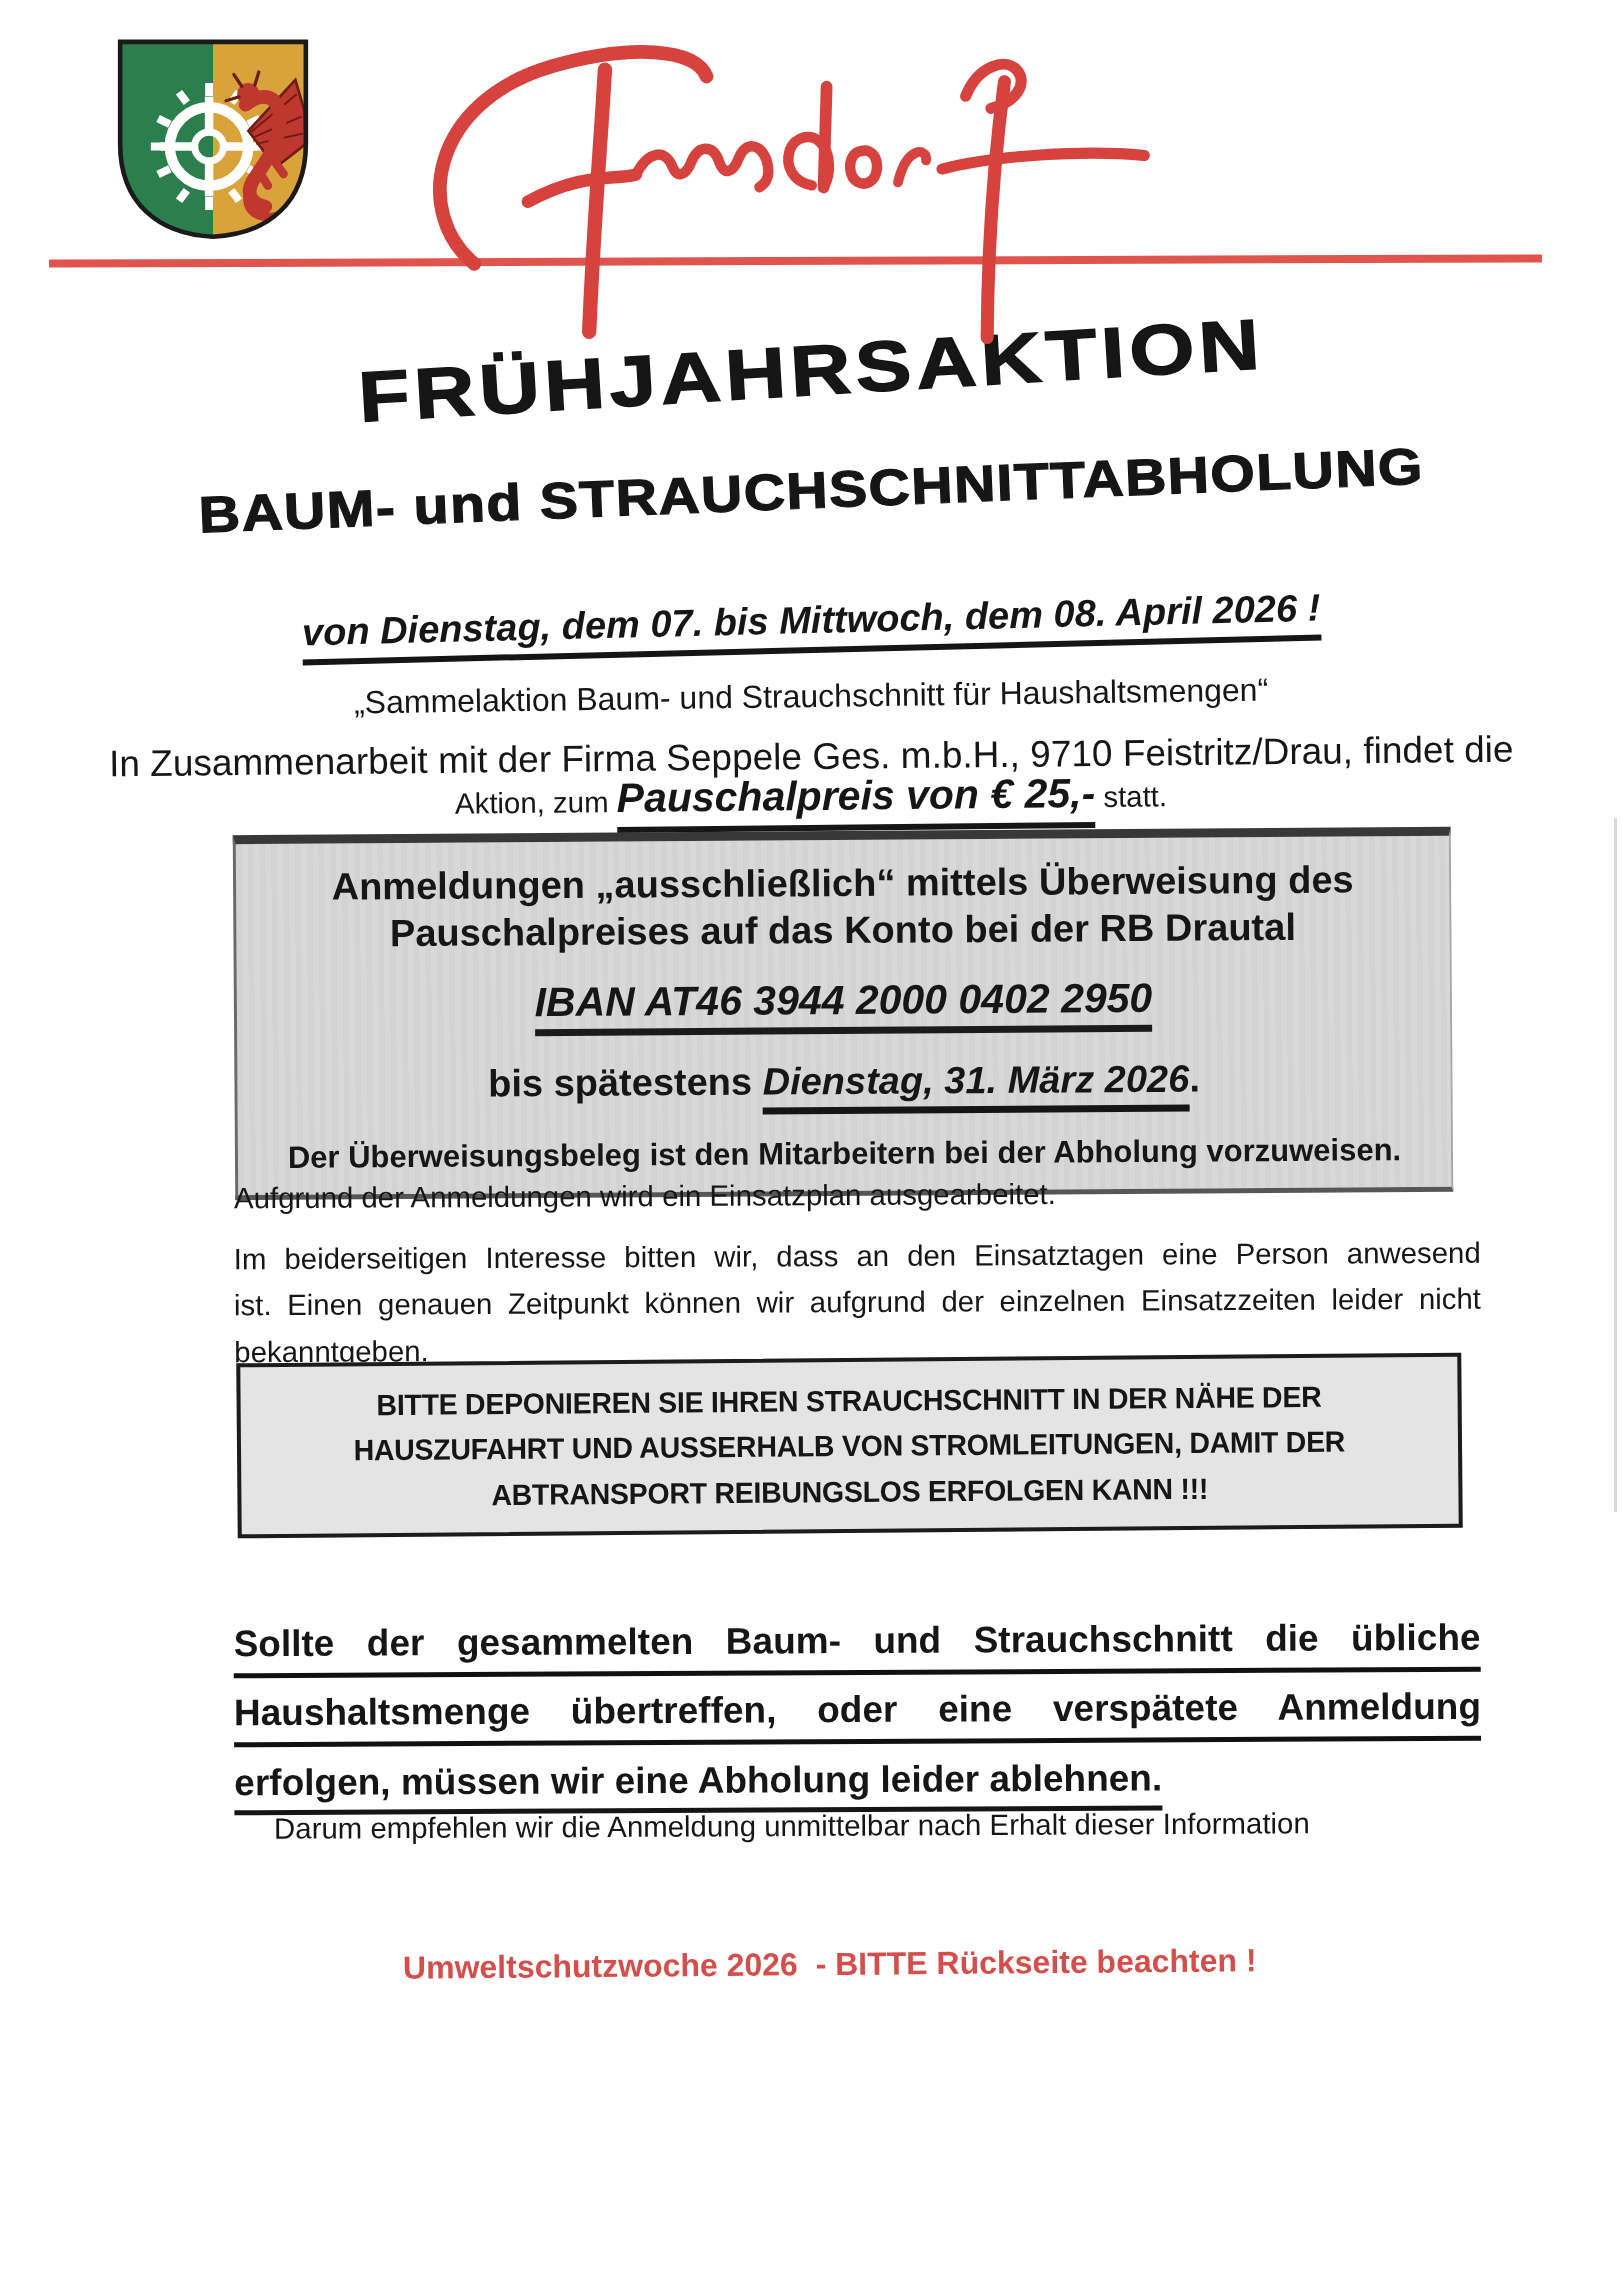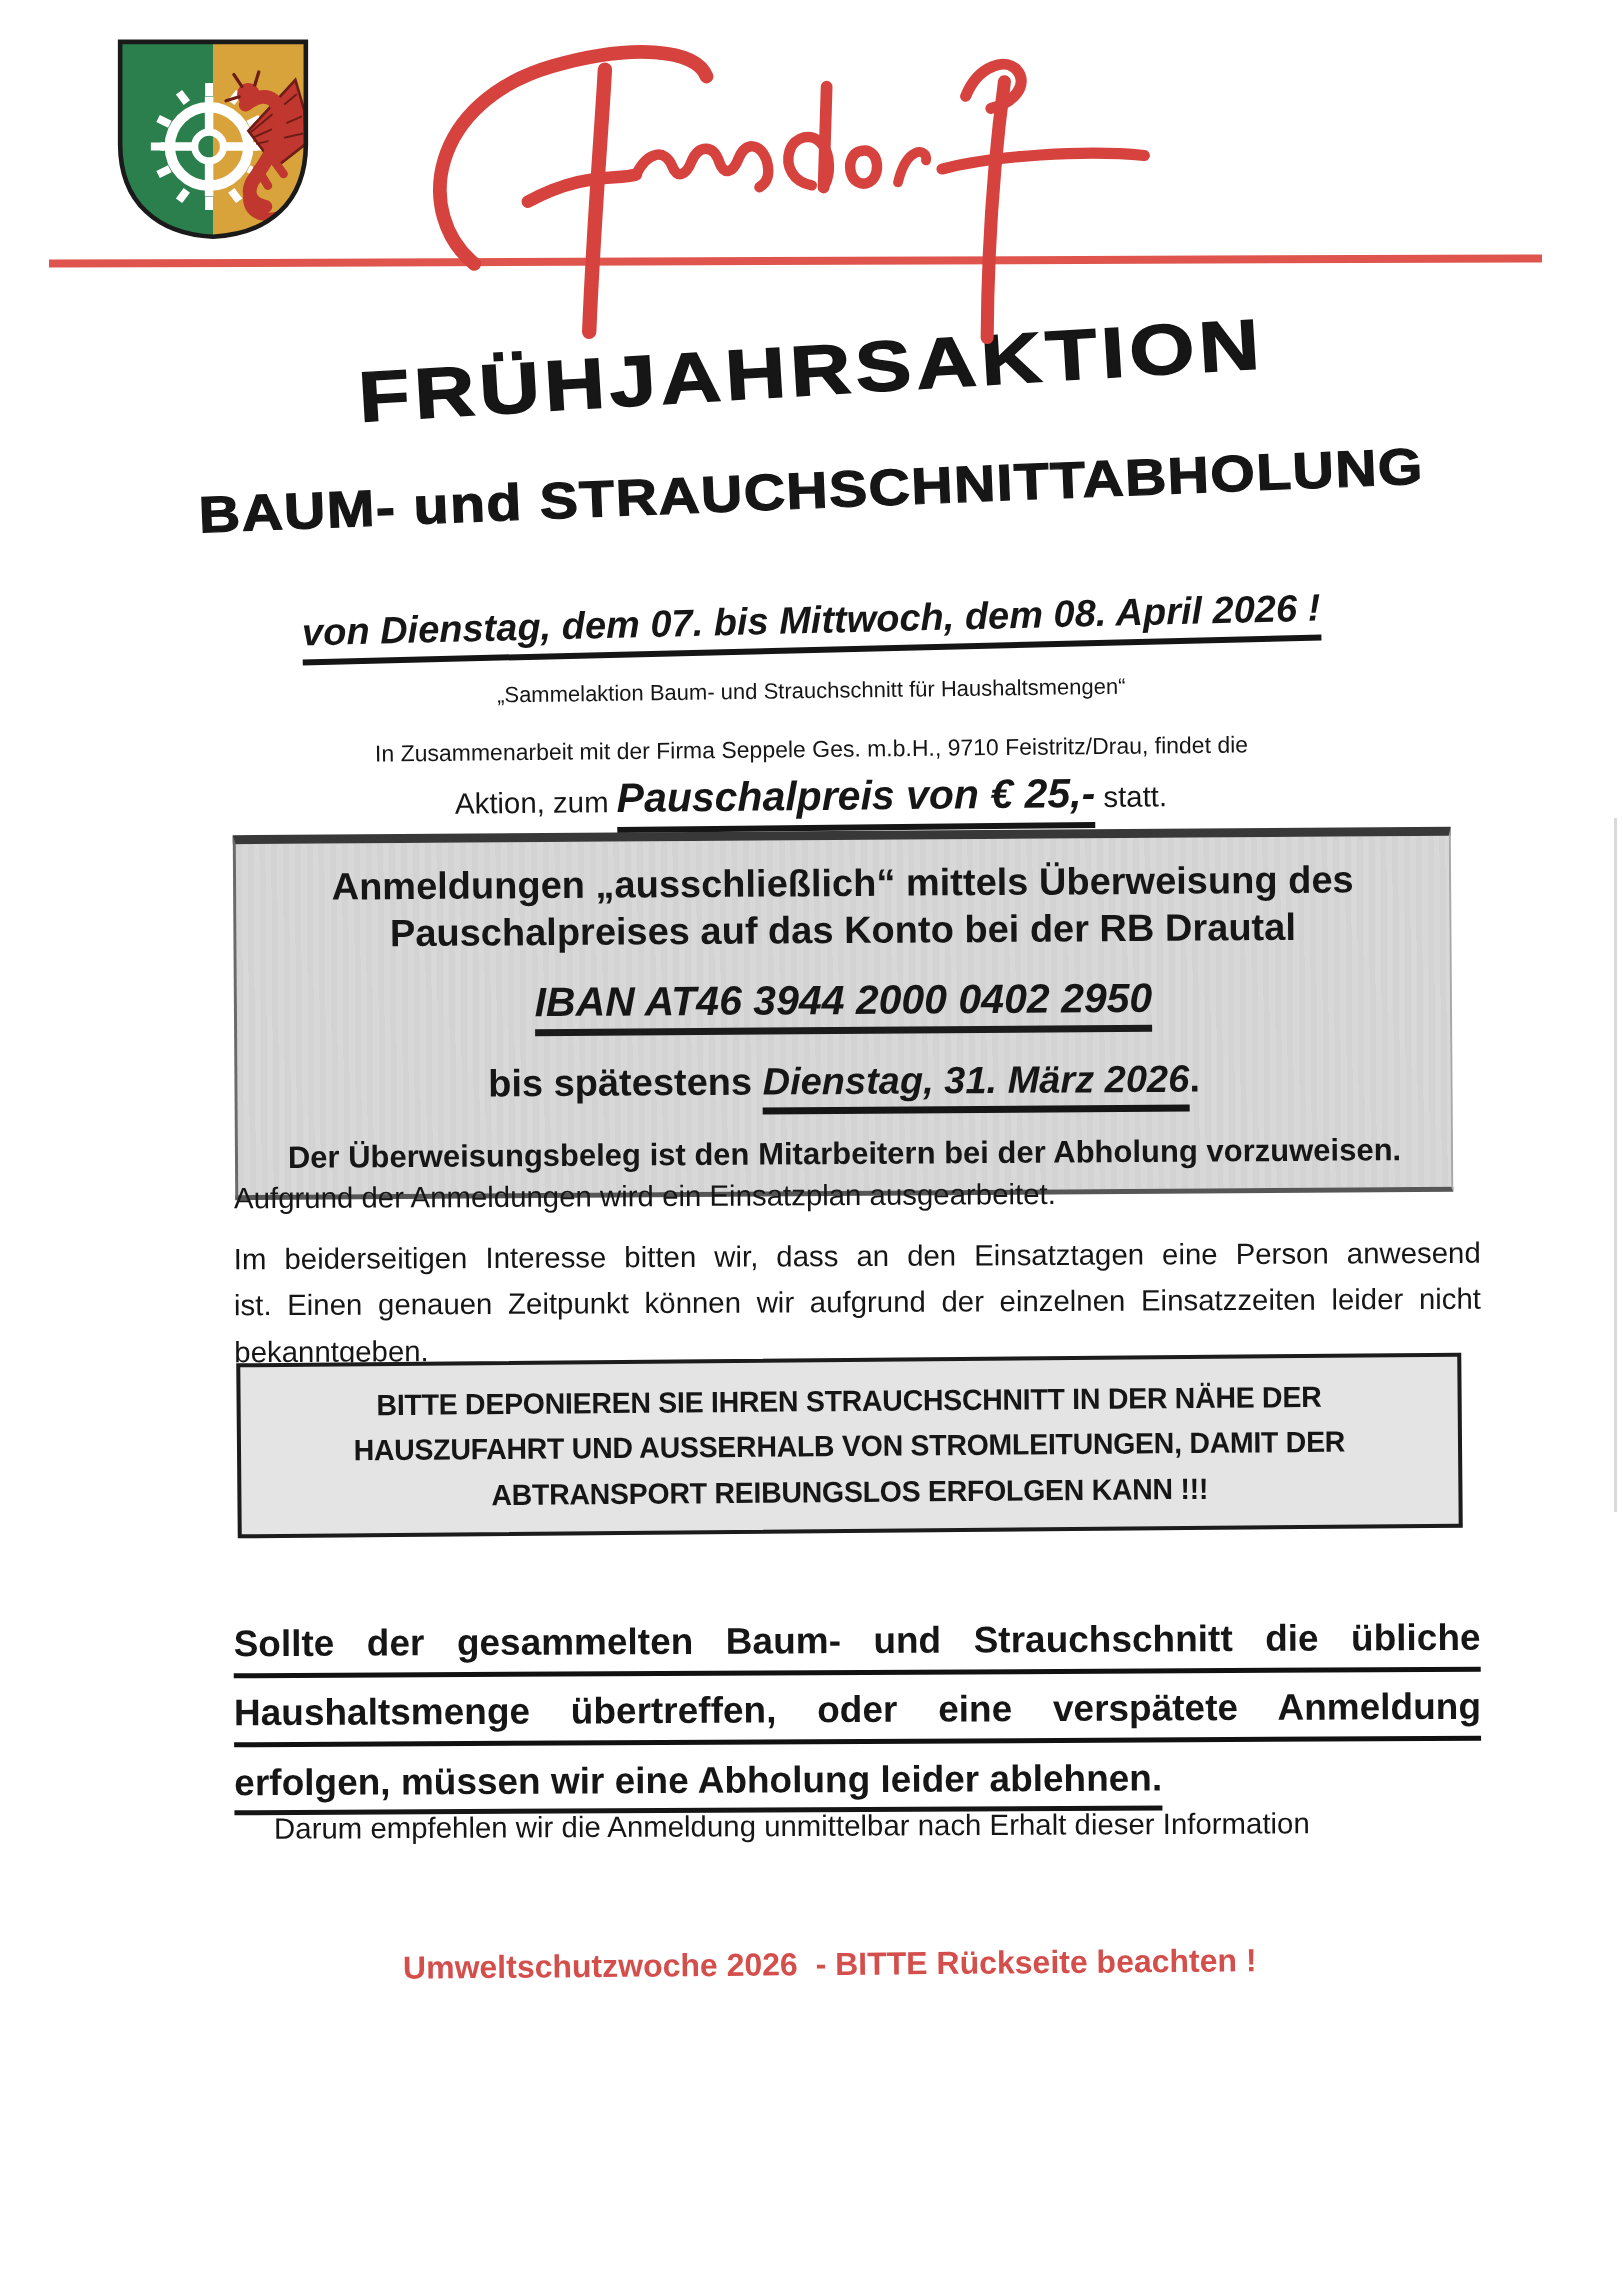--- a/index.html
+++ b/index.html
@@ -23,23 +23,23 @@
   .title-main .rot{transform:rotate(-3.4deg) scaleX(1.18);}
   .title-sub{top:461px;font-weight:bold;font-size:51px;letter-spacing:1.3px;-webkit-text-stroke:1.2px #141414;}
   .title-sub .rot{transform:rotate(-2.3deg) scaleX(1.12);}
 
   .date-line{top:599px;font-size:38px;font-weight:bold;font-style:italic;}
   .date-line .rot{transform:rotate(-1.4deg);}
   .u10{display:inline-block;border-bottom:6.5px solid #151515;padding-bottom:4.6px;}
   .u11{display:inline-block;border-bottom:7.2px solid #151515;padding-bottom:3.3px;}
   .u12{display:inline-block;border-bottom:7.9px solid #1b1b1b;padding-bottom:3.9px;}
 
-  .quote-line{top:678px;font-size:22px;}
+  .quote-line{top:678px;font-size:32px;}
   .quote-line .rot{transform:rotate(-0.8deg);}
-  .coop-line{top:736px;font-size:23px;}
+  .coop-line{top:736px;font-size:37px;}
   .coop-line .rot{transform:rotate(-0.6deg);}
   .price-line{top:773px;font-size:29.4px;text-decoration:underline;}
   .price-line .rot{transform:rotate(-0.6deg);}
   .price-big{font-size:41px;font-weight:bold;font-style:italic;}
 
   
   .paybox{
     left:234px;top:831px;width:1218px;box-sizing:border-box;
     background:repeating-linear-gradient(90deg,var(--box_gray,#d3d3d3) 0 5.9px,#d8d8d8 5.9px 11.8px);
     border-top:9.2px solid #383838;border-left:3.3px solid #6a6a6a;

